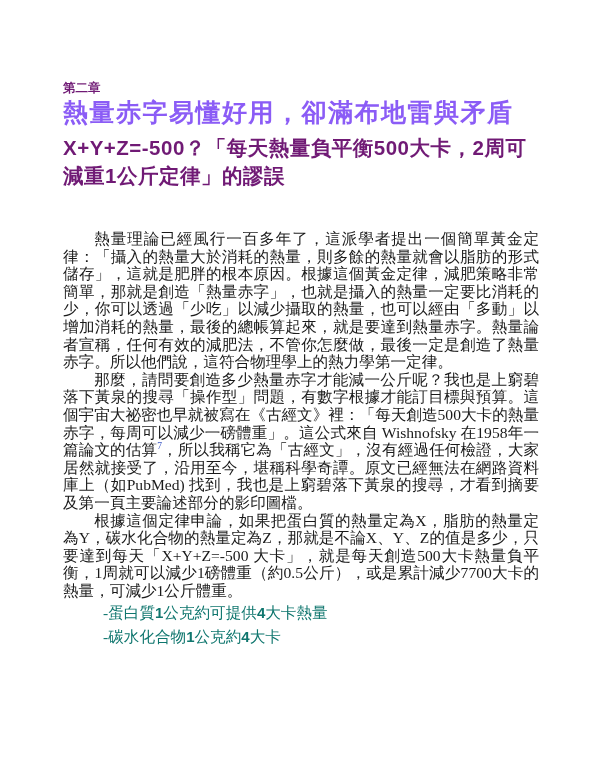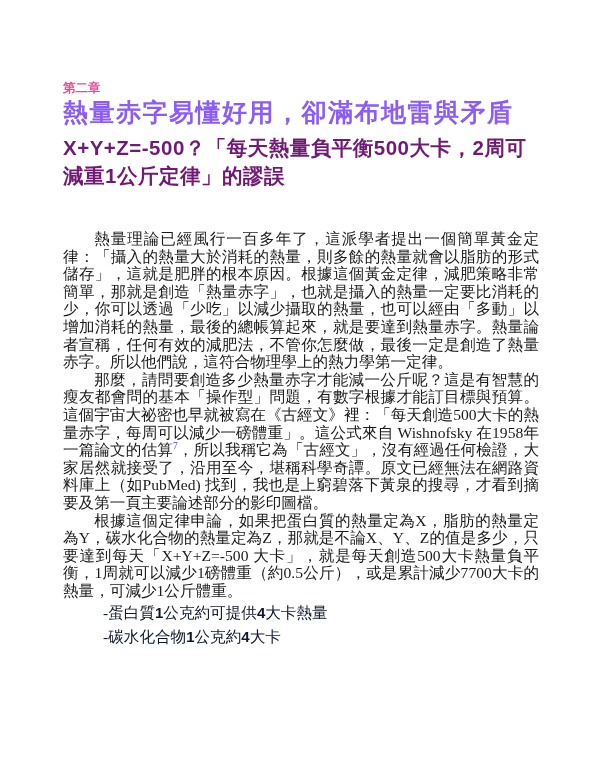--- a/index.html
+++ b/index.html
@@ -64,36 +64,36 @@
   }
   .bnum {
     font-family: "Liberation Sans", "DejaVu Sans", sans-serif;
     font-weight: bold;
     font-size: 15px;
   }
   .food-list {
     margin: 2px 0 0 40px;
     font-size: 15.6px;
     line-height: 23.5px;
-    color: #0f172a;
+    color: #0f766e;
   }
   .food-list .list-item { margin: 0; }
 </style>
 </head>
 <body>
 
 <div class="page">
-  <div class="chapter-label" style="color: #ec4899;">第二章</div>
+  <div class="chapter-label" style="color: #701a75;">第二章</div>
   <h1 class="chapter-title" style="margin: 0px 0px 8px; color: #8b5cf6;">熱量赤字易懂好用，卻滿布地雷與矛盾</h1>
   <h2 class="chapter-subtitle" style="margin: 0px 0px 6px; color: #701a75;">X+Y+Z=-500？「每天熱量負平衡500大卡，2周可減重1公斤定律」的謬誤</h2>
 
   <div class="body-text" style="color: rgb(26, 26, 26);">
     <div id="paragraphs">
         <p><span>熱量理論已經風行一百多年了，這派學者提出一個簡單黃金定律：「攝入的熱量大於消耗的熱量，則多餘的熱量就會以脂肪的形式儲存」，這就是肥胖的根本原因。根據這個黃金定律，減肥策略非常簡單，那就是創造「熱量赤字」，也就是攝入的熱量一定要比消耗的少，你可以透過「少吃」以減少攝取的熱量，也可以經由「多動」以增加消耗的熱量，最後的總帳算起來，就是要達到熱量赤字。熱量論者宣稱，任何有效的減肥法，不管你怎麼做，最後一定是創造了熱量赤字。所以他們說，這符合物理學上的熱力學第一定律。</span></p>
-        <p><span>那麼，請問要創造多少熱量赤字才能減一公斤呢？這是有智慧的瘦友都會問的基本「操作型」問題，有數字根據才能訂目標與預算。這個宇宙大祕密也早就被寫在《古經文》裡：「每天創造500大卡的熱量赤字，每周可以減少一磅體重」。這公式來自 Wishnofsky 在1958年一篇論文的估算</span><sup class="fnref" style="color: rgb(58, 86, 196);">7</sup><span>，所以我稱它為「古經文」，沒有經過任何檢證，大家居然就接受了，沿用至今，堪稱科學奇譚。原文已經無法在網路資料庫上（如PubMed) 找到，我也是上窮碧落下黃泉的搜尋，才看到摘要及第一頁主要論述部分的影印圖檔。</span></p>
+        <p><span>那麼，請問要創造多少熱量赤字才能減一公斤呢？我也是上窮碧落下黃泉的搜尋「操作型」問題，有數字根據才能訂目標與預算。這個宇宙大祕密也早就被寫在《古經文》裡：「每天創造500大卡的熱量赤字，每周可以減少一磅體重」。這公式來自 Wishnofsky 在1958年一篇論文的估算</span><sup class="fnref" style="color: rgb(58, 86, 196);">7</sup><span>，所以我稱它為「古經文」，沒有經過任何檢證，大家居然就接受了，沿用至今，堪稱科學奇譚。原文已經無法在網路資料庫上（如PubMed) 找到，我也是上窮碧落下黃泉的搜尋，才看到摘要及第一頁主要論述部分的影印圖檔。</span></p>
         <p><span>根據這個定律申論，如果把蛋白質的熱量定為X，脂肪的熱量定為Y，碳水化合物的熱量定為Z，那就是不論X、Y、Z的值是多少，只要達到每天「X+Y+Z=-500 大卡」，就是每天創造500大卡熱量負平衡，1周就可以減少1磅體重（約0.5公斤），或是累計減少7700大卡的熱量，可減少1公斤體重。</span></p>
       </div>
     <div id="food-list" class="food-list">
         <div class="list-item"><span>-蛋白質</span><span class="bnum">1</span><span>公克約可提供</span><span class="bnum">4</span><span>大卡熱量</span></div>
         <div class="list-item"><span>-碳水化合物</span><span class="bnum">1</span><span>公克約</span><span class="bnum">4</span><span>大卡</span></div>
       </div>
   </div>
 </div>
 
 </body></html>

